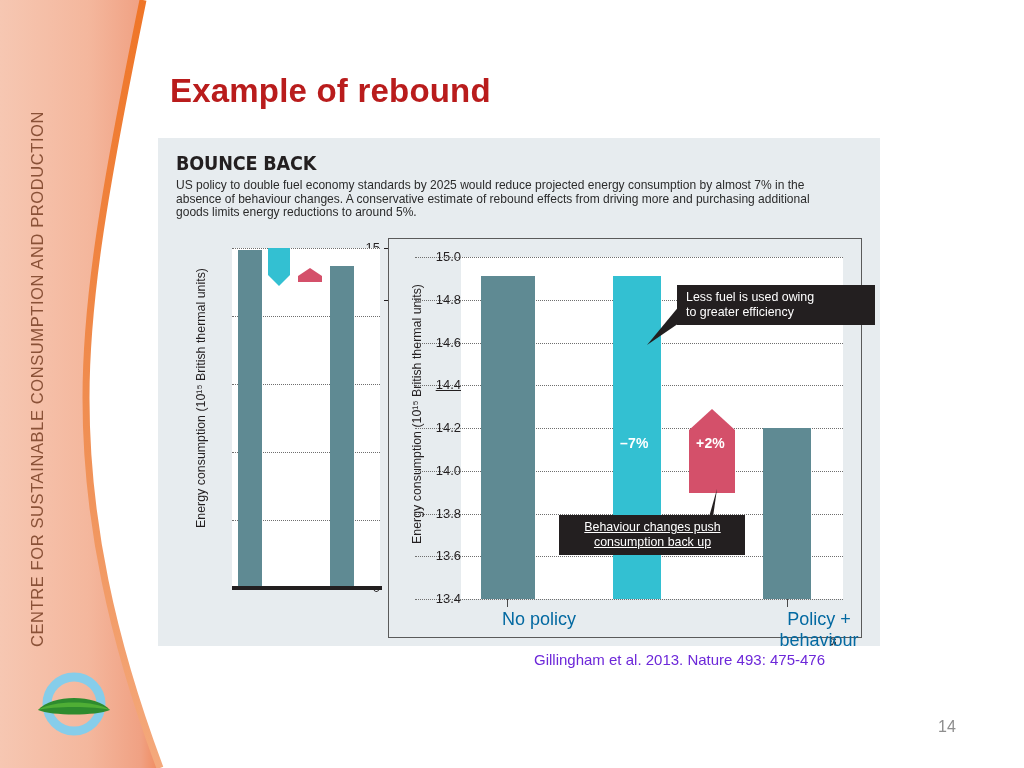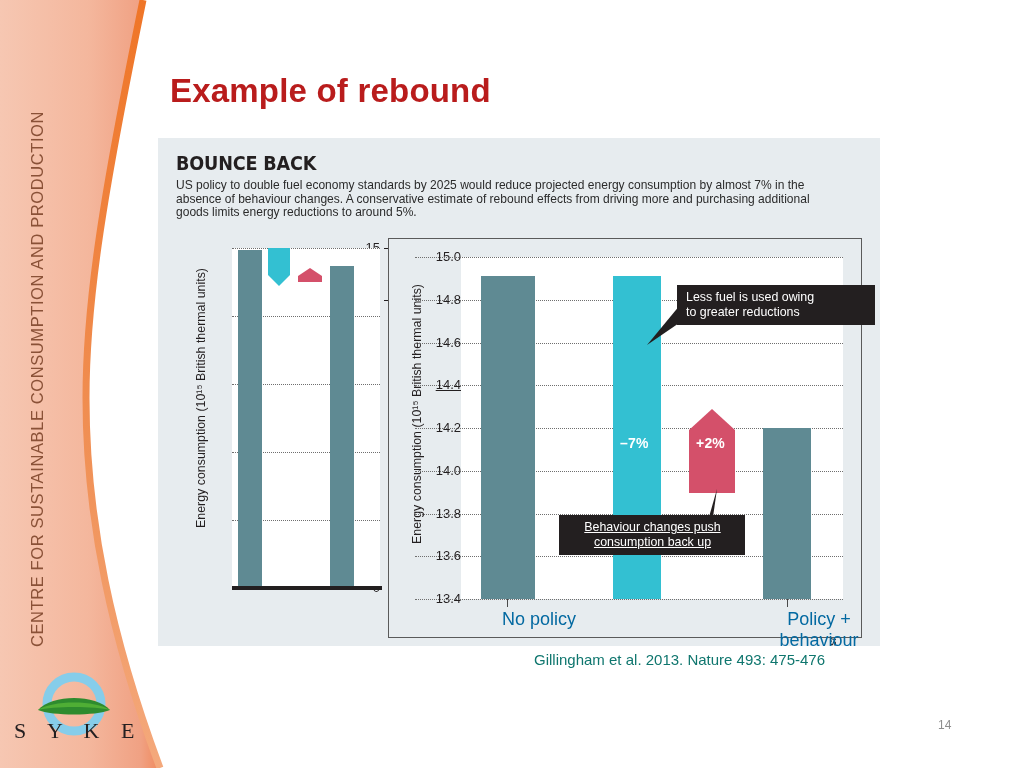--- a/index.html
+++ b/index.html
@@ -127,25 +127,25 @@
   .pct-label{
     position:absolute;color:#ffffff;font-weight:bold;
     font-size:14px;letter-spacing:.2px;
   }
 
   .arrowline{position:absolute;background:#231f20;height:1.4px;}
 
   
   #citation{
     position:absolute;left:534px;top:651px;
-    font-size:15px;color:#0f766e;
+    font-size:15px;color:#6d28d9;
   }
   #page-number{
     position:absolute;left:938px;top:718px;
-    font-size:12px;color:#8e8e8e;
+    font-size:16px;color:#8e8e8e;
   }
 </style>
 </head>
 <body>
 
 <div id="sidebar">
   <svg id="sidebar-shape" viewBox="0 0 175 768" preserveAspectRatio="none">
     <defs>
       <linearGradient id="peach" x1="0" y1="0" x2="1" y2="0">
         <stop offset="0%" stop-color="#f6c7b2"></stop>
@@ -163,21 +163,20 @@
     <path d="M143,0 C104,190 86,300 86,398 C86,520 112,640 160,768" fill="none" stroke="url(#edge)" stroke-width="7"></path>
   </svg>
 
   <div id="sidebar-title">CENTRE FOR SUSTAINABLE CONSUMPTION AND PRODUCTION</div>
 
   <svg id="syke-logo" viewBox="0 0 120 96">
     <circle cx="60" cy="40" r="27" fill="none" stroke="#86cdea" stroke-width="9"></circle>
     <path d="M24,46 C38,30 82,30 96,46 C82,52 38,52 24,46 Z" fill="#2e8b2e"></path>
     <path d="M24,46 C38,36 82,36 96,46 C82,42 38,42 24,46 Z" fill="#4fae35"></path>
   </svg>
-  <div id="syke-word">S Y K E</div>
 </div>
 
 <div id="page-title">Example of rebound</div>
 
 <div id="figure">
 
   <div id="fig-head">
     <div id="fig-title">BOUNCE BACK</div>
     <div id="fig-sub">US policy to double fuel economy standards by 2025 would reduce projected energy consumption by almost 7% in the absence of behaviour changes. A conservative estimate of rebound effects from driving more and purchasing additional goods limits energy reductions to around 5%.</div>
   </div>
@@ -262,21 +261,21 @@
     <svg style="position:absolute;left:300px;top:170px;width:46px;height:84px;" viewBox="0 0 46 84">
       <path d="M23,0 L46,21 V84 H0 V21 Z" fill="#d4506a"></path>
     </svg>
     <div class="pct-label" style="left:307px;top:196px;">+2%</div>
 
     <svg style="position:absolute;left:256px;top:56px;width:40px;height:52px;" viewBox="0 0 40 52">
       <path d="M40,4 L40,24 L2,50 Z" fill="#231f20"></path>
     </svg>
     <div class="callout" style="left:288px;top:46px;width:198px;">
       <div>Less fuel is used owing</div>
-      <div>to greater reductions</div>
+      <div>to greater efficiency</div>
     </div>
 
     <svg style="position:absolute;left:312px;top:250px;width:26px;height:42px;" viewBox="0 0 26 42">
       <path d="M16,0 L4,42 L10,42 Z" fill="#231f20"></path>
     </svg>
     <div class="callout" style="left:170px;top:276px;width:186px;text-align:center;text-decoration:underline;">
       <div>Behaviour changes push</div>
       <div>consumption back up</div>
     </div>
 

